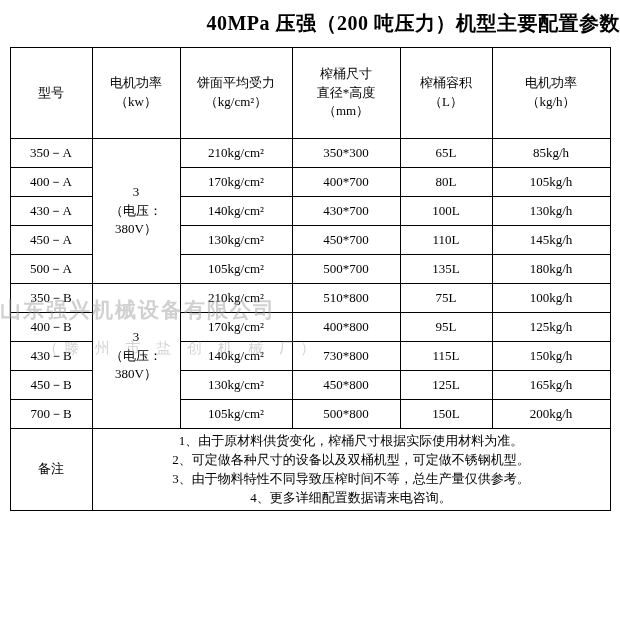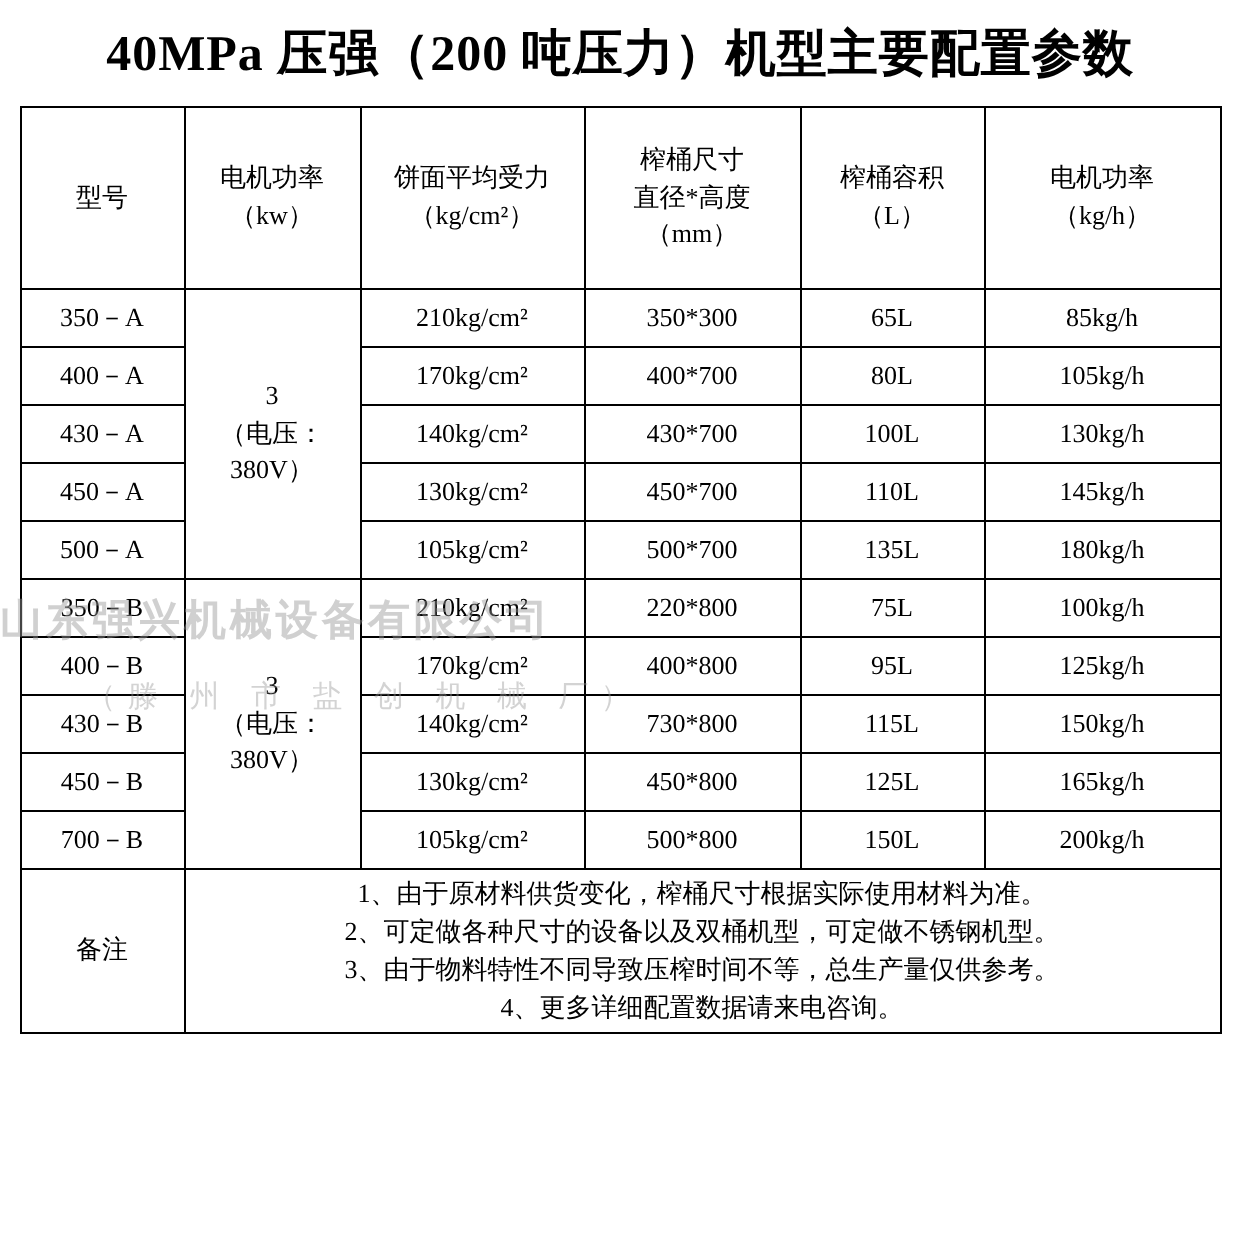--- a/index.html
+++ b/index.html
@@ -15,22 +15,22 @@
     overflow: hidden;
     position: relative;
   }
   .page {
     width: 620px;
     height: 620px;
     position: relative;
     box-sizing: border-box;
   }
   .title {
-    text-align: center;
-    font-size: 25px;
+    text-align: right;
+    font-size: 20px;
     font-weight: bold;
     letter-spacing: 0.5px;
     padding-top: 10px;
     padding-bottom: 10px;
     font-family: "Liberation Serif", serif;
   }
   table.spec {
     border-collapse: collapse;
     width: 600px;
     margin: 0 auto;
@@ -186,21 +186,21 @@
         <td>180kg/h</td>
       </tr>
 
       <tr class="row-cell">
         <td>350－B</td>
         <td class="motor-val" rowspan="5">
           <div>3</div>
           <div>（电压：380V）</div>
         </td>
         <td>210kg/cm²</td>
-        <td>220*800</td>
+        <td>510*800</td>
         <td>75L</td>
         <td>100kg/h</td>
       </tr>
       <tr class="row-cell">
         <td>400－B</td>
         <td>170kg/cm²</td>
         <td>400*800</td>
         <td>95L</td>
         <td>125kg/h</td>
       </tr>

